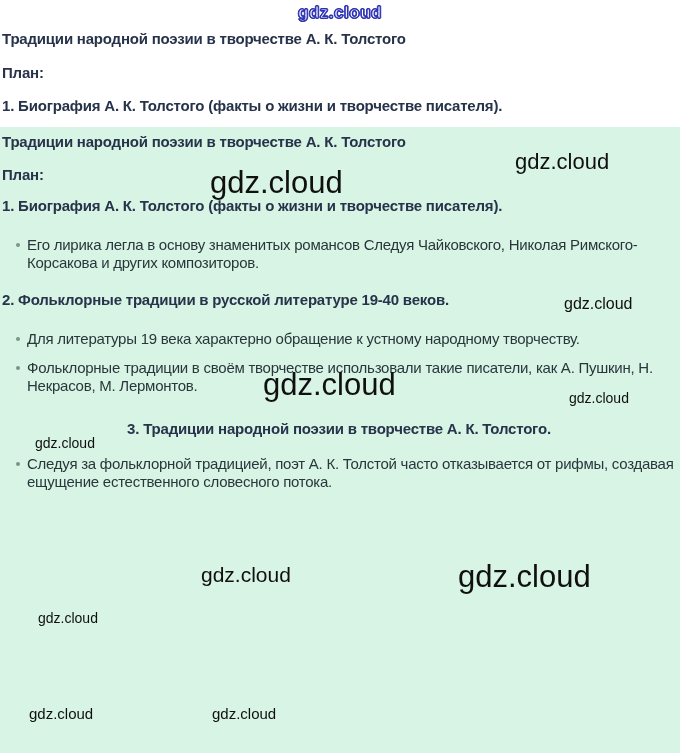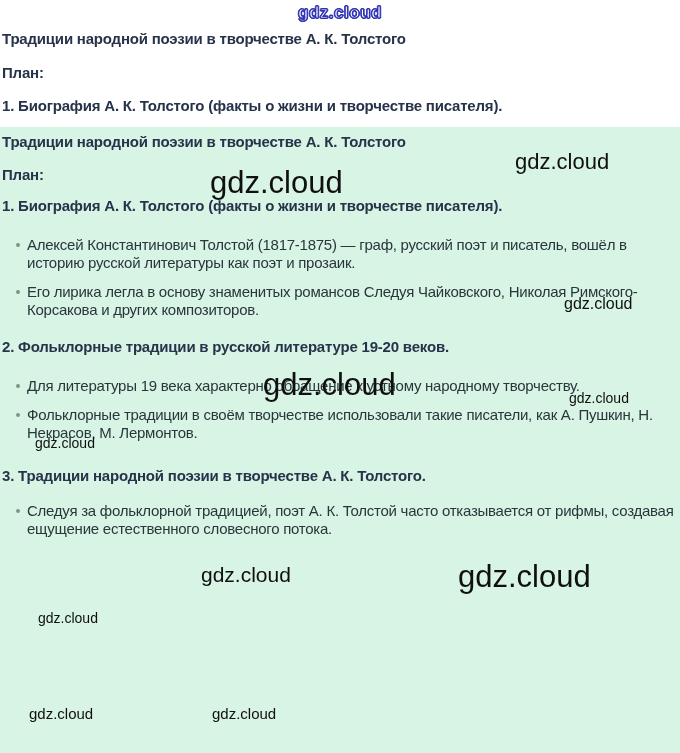--- a/index.html
+++ b/index.html
@@ -53,21 +53,21 @@
     font-size: 15px;
     line-height: 18px;
     font-weight: 700;
     letter-spacing: -0.2px;
     color: #27334a;
   }
   .article .plan { margin-top: 15px; }
 
   .article section h2 { margin: 19px 0 21px; }
   .article section:nth-of-type(1) h2 { margin-top: 13px; }
-  .article section:nth-of-type(3) h2 { margin-top: 25px; margin-bottom: 17px; }
+  .article section:nth-of-type(3) h2 { margin-top: 25px; margin-bottom: 17px; text-align: center; }
 
   .article ul {
     list-style: none;
     margin: 0;
     padding: 0;
   }
   .article li {
     position: relative;
     padding-left: 25px;
     margin-bottom: 11px;
@@ -131,27 +131,26 @@
     <p class="plan-item">1. Биография А. К. Толстого (факты о жизни и творчестве писателя).</p>
   </header>
 
   <main class="article">
     <h1 class="title">Традиции народной поэзии в творчестве А. К. Толстого</h1>
     <p class="plan">План:</p>
 
     <section>
       <h2>1. Биография А. К. Толстого (факты о жизни и творчестве писателя).</h2>
       <ul>
-        <li>Алексей Константинович Толстой (1817-1875) — граф, русский поэт и писатель, вошёл в историю русской литературы как поэт и прозаик.</li>
         <li>Его лирика легла в основу знаменитых романсов Следуя Чайковского, Николая Римского-Корсакова и других композиторов.</li>
       </ul>
     </section>
 
     <section>
-      <h2>2. Фольклорные традиции в русской литературе 19-20 веков.</h2>
+      <h2>2. Фольклорные традиции в русской литературе 19-40 веков.</h2>
       <ul>
         <li>Для литературы 19 века характерно обращение к устному народному творчеству.</li>
         <li>Фольклорные традиции в своём творчестве использовали такие писатели, как А. Пушкин, Н. Некрасов, М. Лермонтов.</li>
       </ul>
     </section>
 
     <section>
       <h2>3. Традиции народной поэзии в творчестве А. К. Толстого.</h2>
       <ul>
         <li>Следуя за фольклорной традицией, поэт А. К. Толстой часто отказывается от рифмы, создавая ещущение естественного словесного потока.</li>

